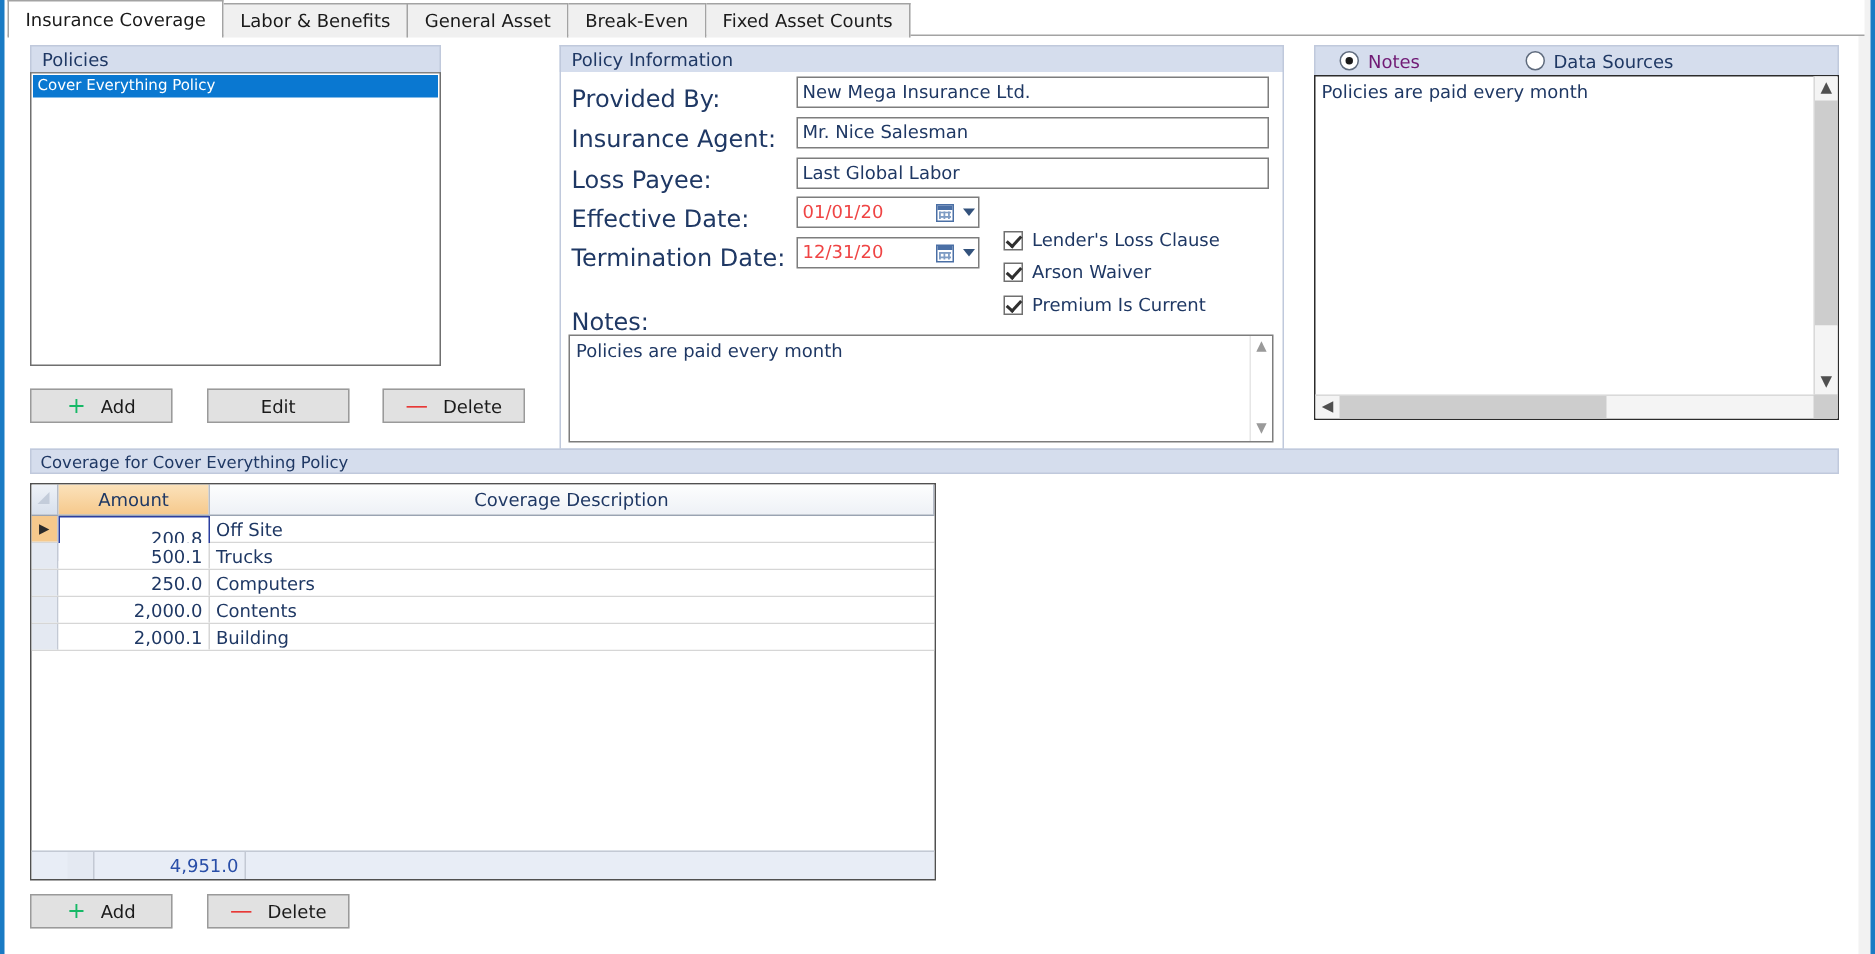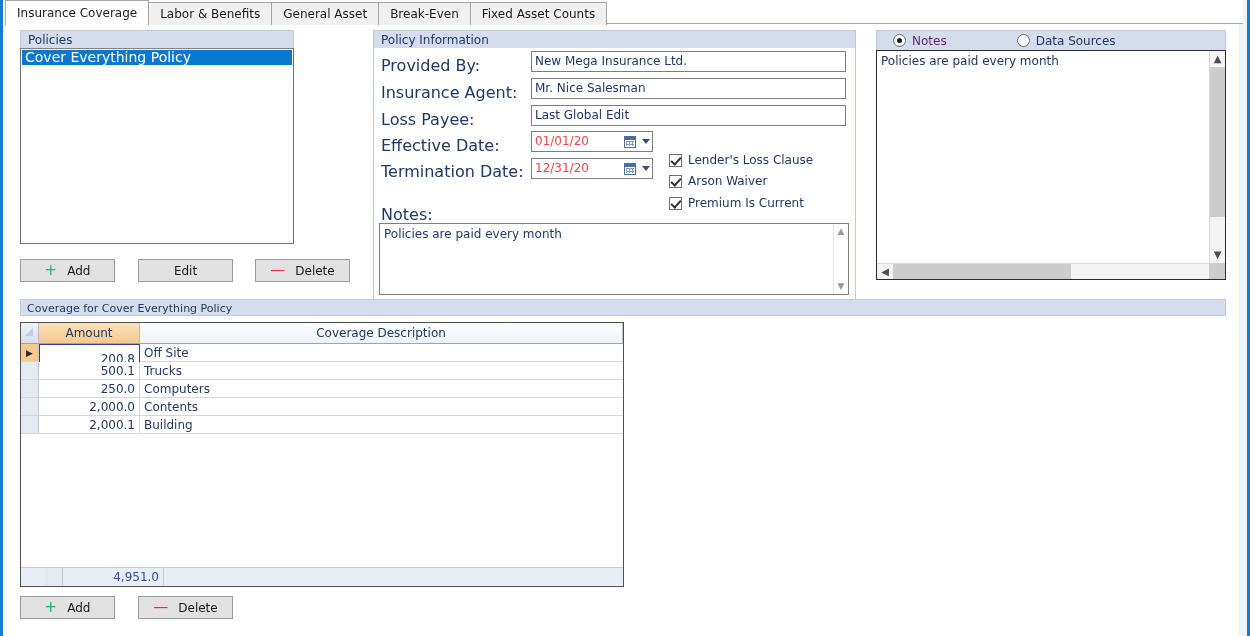--- a/index.html
+++ b/index.html
@@ -82,21 +82,21 @@
     background: #ffffff;
     border: 1px solid #6f6f6f;
     border-top: 1px solid #828282;
     overflow: hidden;
     padding: 1px;
   }
   .policy-item {
     height: 15px;
     line-height: 15px;
     padding-left: 3px;
-    font-size: 14px;
+    font-size: 10px;
     cursor: default;
   }
   .policy-item.selected { background: #0a78d1; color: #ffffff; }
 
   
   .btn {
     display: inline-flex;
     align-items: center;
     justify-content: center;
     height: 23px;
@@ -476,21 +476,21 @@
     <div class="sec-header">Policy Information</div>
     <div id="policyinfo-body">
 
       <div class="field-label" style="left:7px; top:8px;">Provided By:</div>
       <div class="txt" style="left:157px; top:3px; width:315px;">New Mega Insurance Ltd.</div>
 
       <div class="field-label" style="left:7px; top:35px;">Insurance Agent:</div>
       <div class="txt" style="left:157px; top:30px; width:315px;">Mr. Nice Salesman</div>
 
       <div class="field-label" style="left:7px; top:62px;">Loss Payee:</div>
-      <div class="txt" style="left:157px; top:57px; width:315px;">Last Global Edit</div>
+      <div class="txt" style="left:157px; top:57px; width:315px;">Last Global Labor</div>
 
       <div class="field-label" style="left:7px; top:88px;">Effective Date:</div>
       <div class="datebox" style="left:157px; top:83px;">
         <span class="dval">01/01/20</span>
         <span class="calbtn">
             <span class="cal-ico"></span>
           </span>
         <span class="arrow">
             <span class="tri-down"></span>
           </span>

